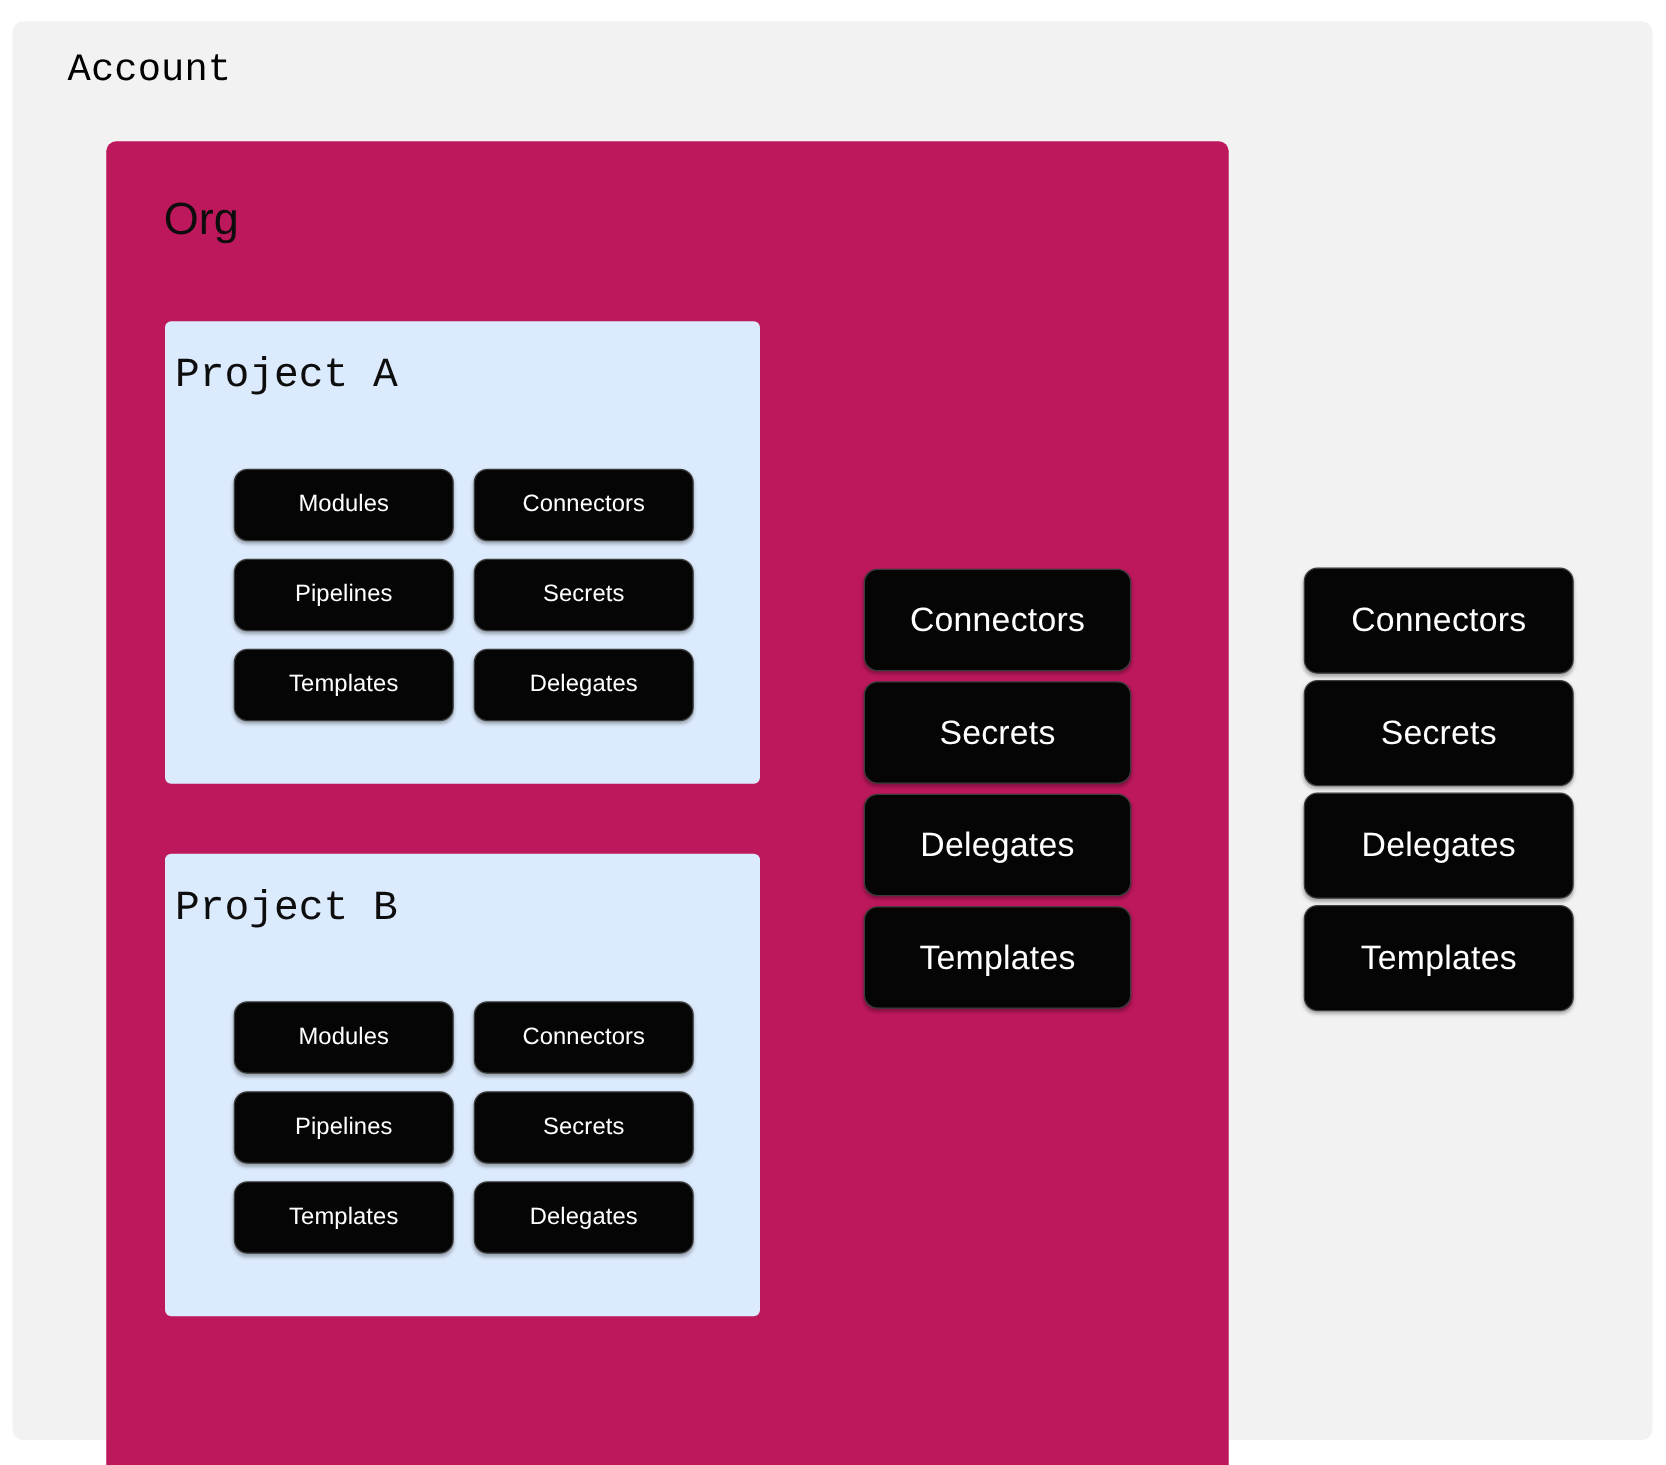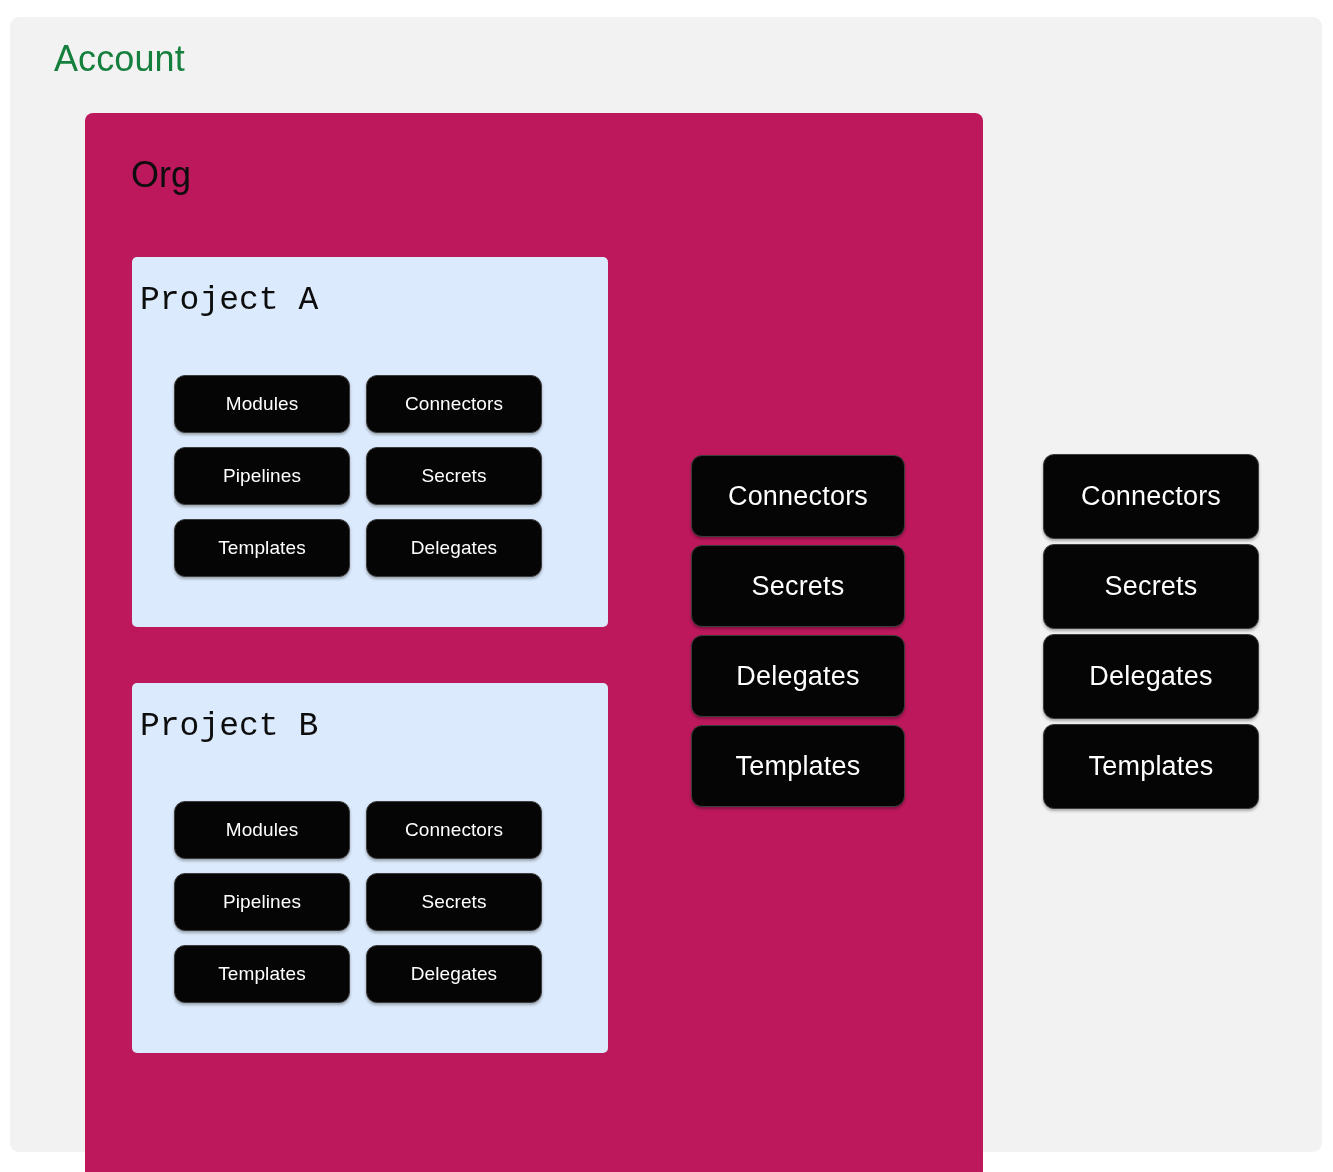--- a/index.html
+++ b/index.html
@@ -25,25 +25,26 @@
     height: 1135px;
     background: #f2f2f2;
     border-radius: 9px;
     box-sizing: border-box;
   }
 
   .account-title {
     position: absolute;
     left: 44px;
     top: 24px;
-    font-size: 36px;
+    font-size: 31px;
     font-weight: 400;
-    color: #15803d;
+    color: #000000;
     letter-spacing: 0.1px;
     line-height: 1;
+    font-family: Liberation Mono, monospace;
   }
 
   .org-panel {
     position: absolute;
     left: 75px;
     top: 96px;
     width: 898px;
     height: 1132px;
     background: #be185d;
     border-radius: 8px;
@@ -94,21 +95,21 @@
     justify-content: center;
     box-sizing: border-box;
     box-shadow: 0 2px 3px rgba(0,0,0,0.30);
     text-align: center;
     user-select: none;
   }
 
   
   .project-grid {
     position: absolute;
-    left: 42px;
+    left: 55px;
     top: 118px;
     display: grid;
     grid-template-columns: 176px 176px;
     grid-auto-rows: 58px;
     column-gap: 16px;
     row-gap: 14px;
   }
   .project-grid .chip {
     font-size: 19px;
     letter-spacing: 0.1px;

